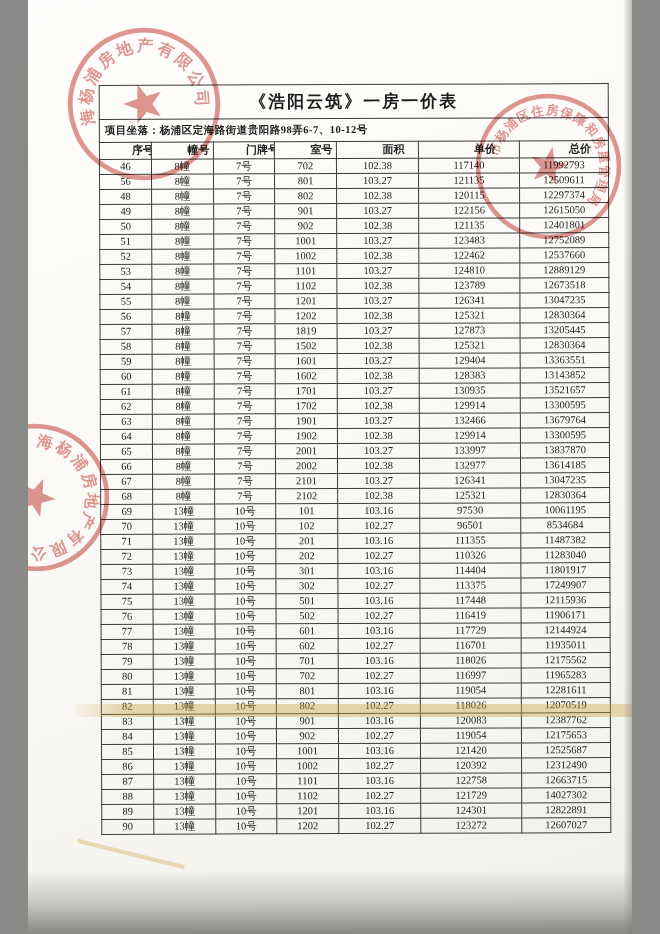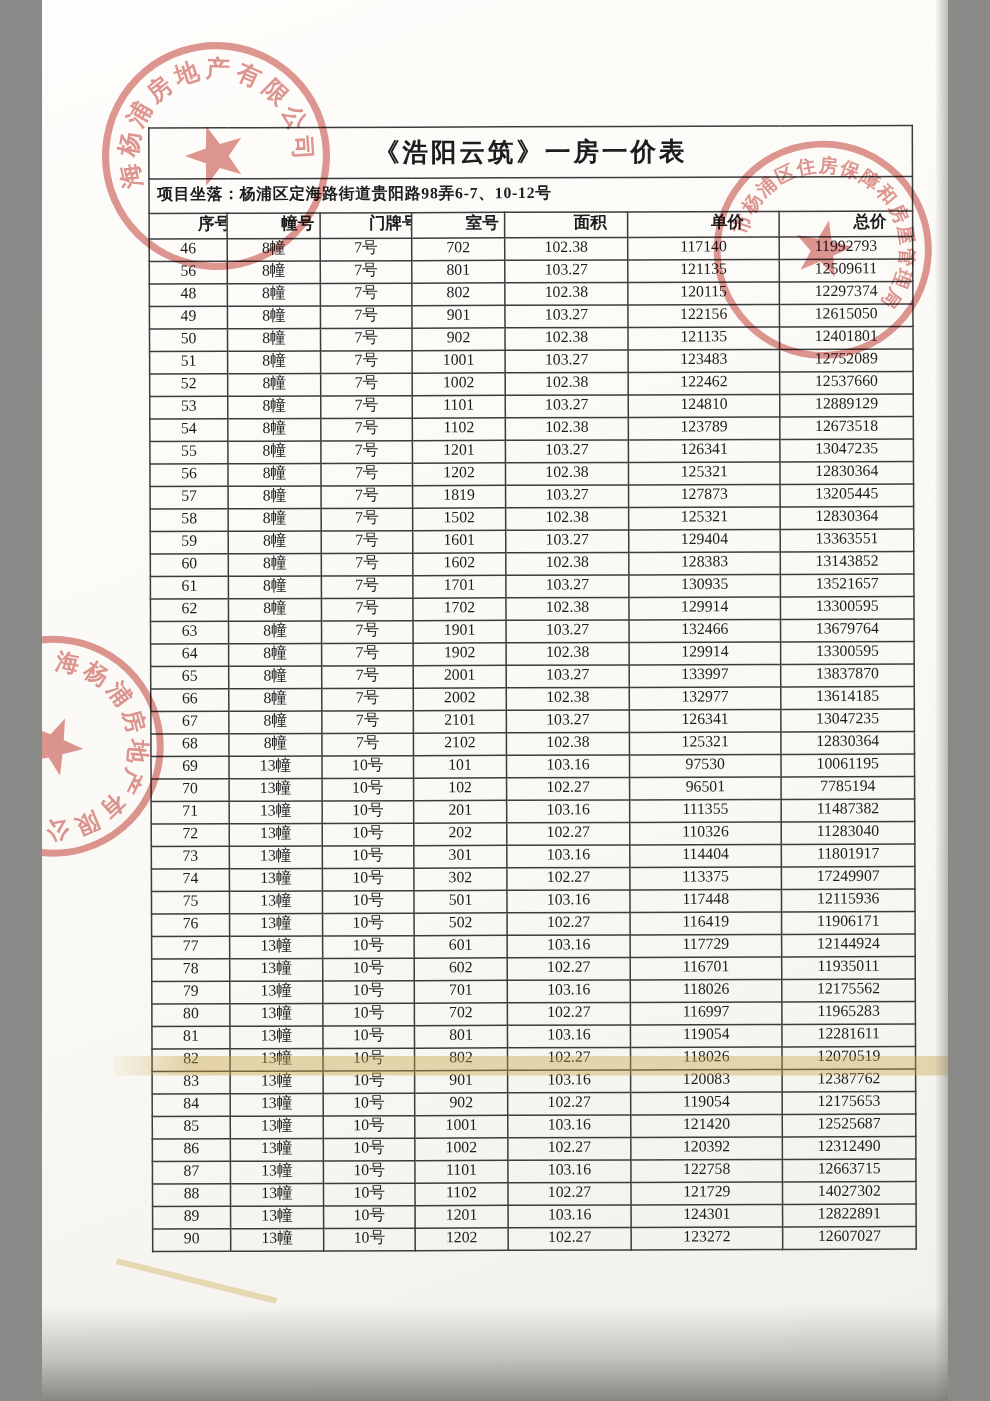--- a/index.html
+++ b/index.html
@@ -308,21 +308,21 @@
           <td>97530</td>
           <td>10061195</td>
         </tr>
         <tr>
           <td>70</td>
           <td>13幢</td>
           <td>10号</td>
           <td>102</td>
           <td>102.27</td>
           <td>96501</td>
-          <td>7785194</td>
+          <td>8534684</td>
         </tr>
         <tr>
           <td>71</td>
           <td>13幢</td>
           <td>10号</td>
           <td>201</td>
           <td>103.16</td>
           <td>111355</td>
           <td>11487382</td>
         </tr>

